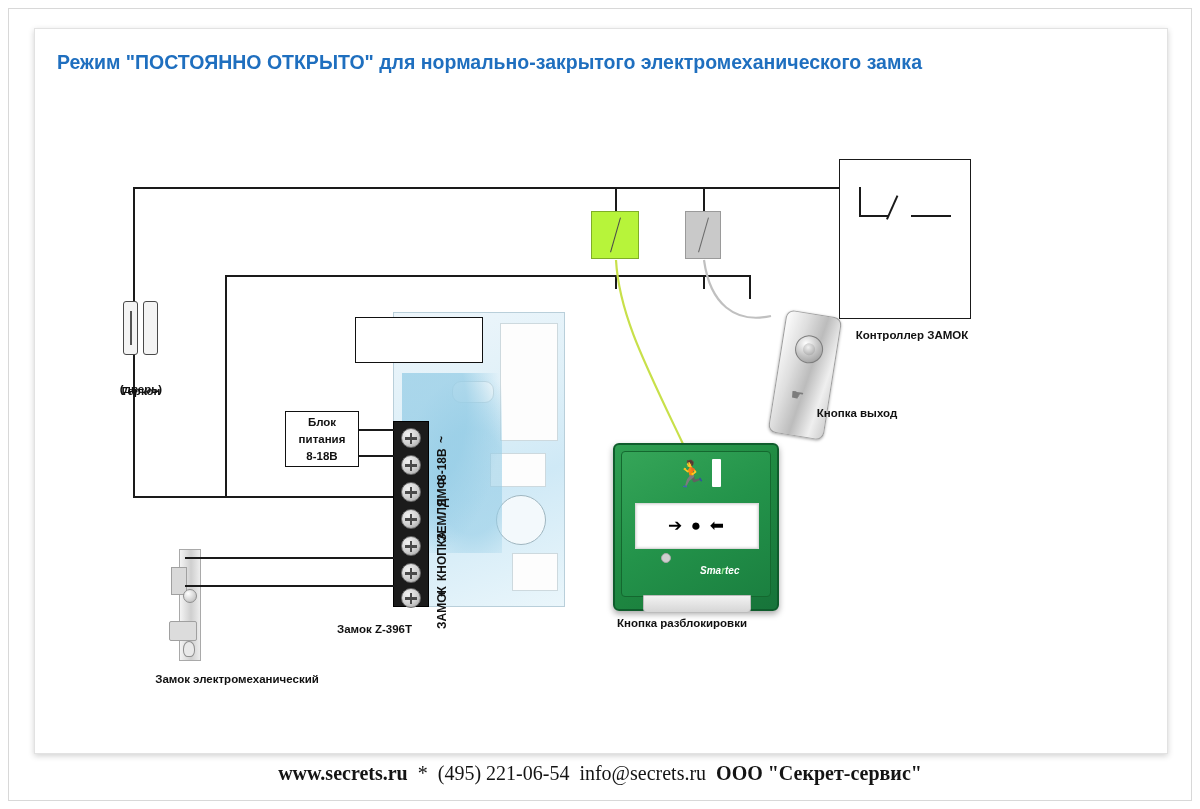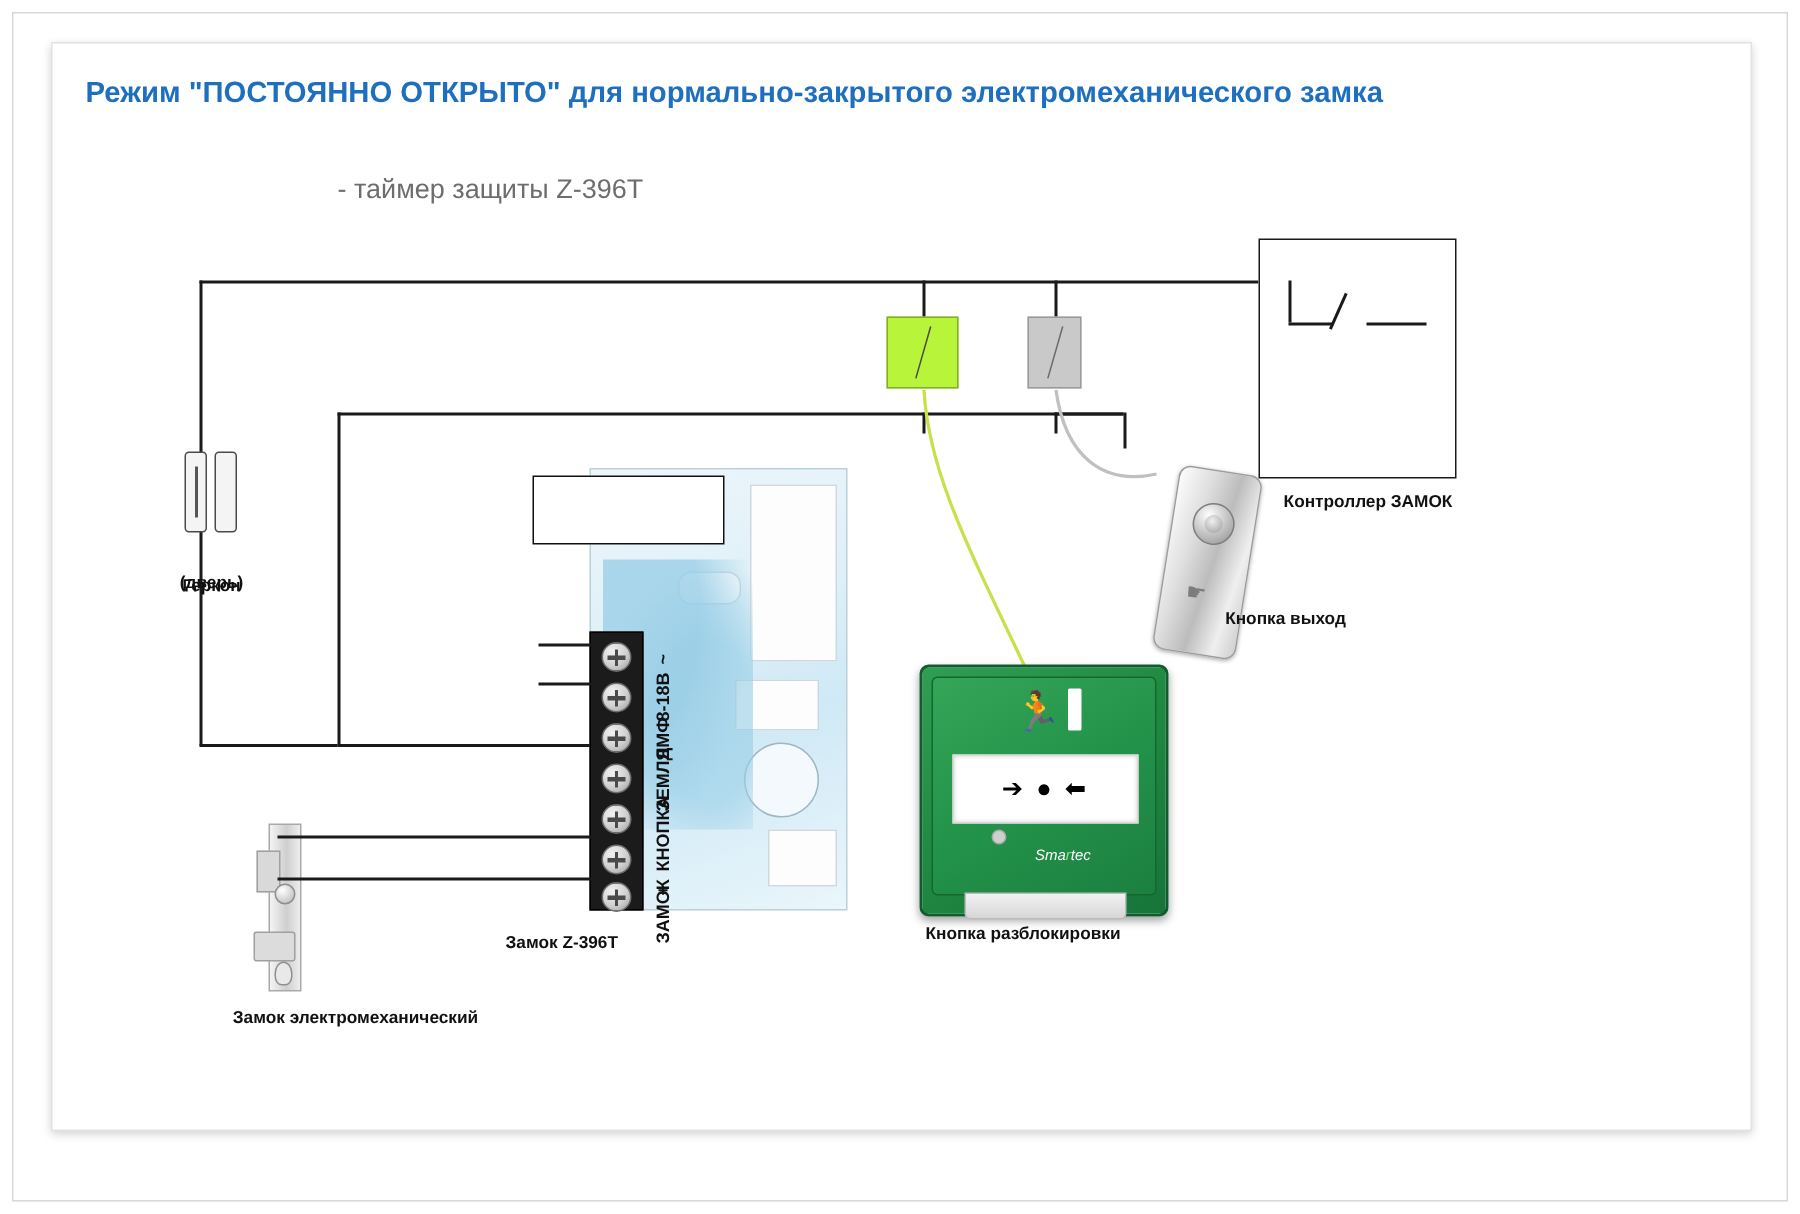--- a/index.html
+++ b/index.html
@@ -325,25 +325,25 @@
     position: absolute;
     left: 0; top: 0; right: 0; bottom: 0;
     font-size: 17px;
     color: #000;
     text-align: center;
     line-height: 44px;
     letter-spacing: 2px;
   }
   .greenbtn .brand {
     position: absolute;
-    left: 77px;
+    left: 87px;
     top: 122px;
     font-size: 10px;
     font-style: italic;
-    font-weight: normal;
+    font-weight: bold;
     color: #ffffff;
   }
   .greenbtn .brand .s { color: #ffffff; }
   .greenbtn .brand .t { color: #8de08d; }
   .greenbtn .base {
     position: absolute;
     left: 30px;
     top: 152px;
     width: 106px;
     height: 16px;
@@ -411,21 +411,20 @@
 </style>
 </head>
 <body>
 
 <div id="page">
   <div class="outer-frame"></div>
 
   <div class="card">
 
     <div class="title">Режим "ПОСТОЯННО ОТКРЫТО" для нормально-закрытого электромеханического замка</div>
-    <div class="subtitle2">- таймер защиты Z-396T</div>
 
     <div class="canvas">
 
       <div class="wire h" style="left:98px; top:158px; width:706px;"></div>
 
       <div class="wire v" style="left:98px; top:158px; height:310px;"></div>
 
       <div class="wire h" style="left:98px; top:467px; width:92px;"></div>
 
       <div class="wire h" style="left:190px; top:246px; width:524px;"></div>
@@ -490,20 +489,25 @@
       <div class="term-label" style="left:400px; top:414px;">~</div>
       <div class="term-label" style="left:400px; top:452px;">8-18В</div>
       <div class="term-label" style="left:400px; top:478px;">ДМФ</div>
       <div class="term-label" style="left:400px; top:512px;">ЗЕМЛЯ</div>
       <div class="term-label" style="left:400px; top:552px;">КНОПКА</div>
       <div class="term-label" style="left:400px; top:568px;">+</div>
       <div class="term-label" style="left:400px; top:600px;">ЗАМОК</div>
 
       <div class="lbl" style="left:302px; top:594px; width:180px; text-align:left;">Замок Z-396T</div>
 
+      <div class="psu">
+        <div>Блок</div>
+        <div>питания</div>
+        <div>8-18В</div>
+      </div>
       <div class="wire h" style="left:324px; top:400px; width:36px;"></div>
       <div class="wire h" style="left:324px; top:426px; width:36px;"></div>
 
       <div class="exitbtn">
         <div class="plate"></div>
         <div class="knob">
             <div class="knob-in"></div>
           </div>
         <div class="hand">☛</div>
       </div>
@@ -531,13 +535,19 @@
       </div>
 
       <div class="wire h" style="left:150px; top:528px; width:212px;"></div>
       <div class="wire h" style="left:150px; top:556px; width:212px;"></div>
 
       <div class="lbl" style="left:82px; top:644px; width:240px;">Замок электромеханический</div>
 
     </div>
   </div>
 
+  <div class="footer">
+    <b>www.secrets.ru</b>&nbsp;&nbsp;<span>*</span>&nbsp;
+    <span>(495) 221-06-54</span>&nbsp;
+    <span>info@secrets.ru</span>&nbsp;
+    <b>ООО "Секрет-сервис"</b>
+  </div>
 </div>
 
 </body></html>

